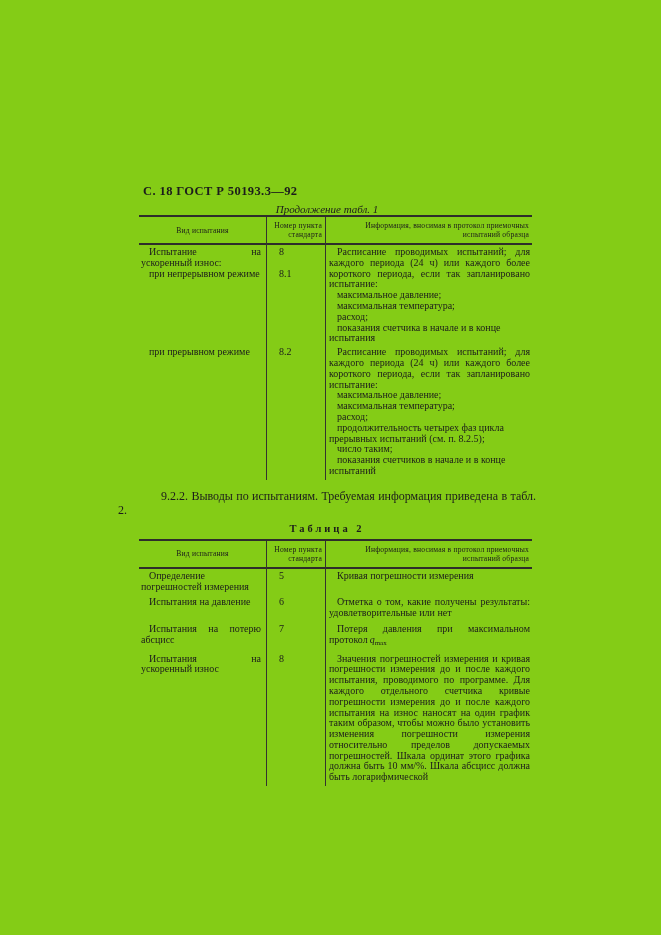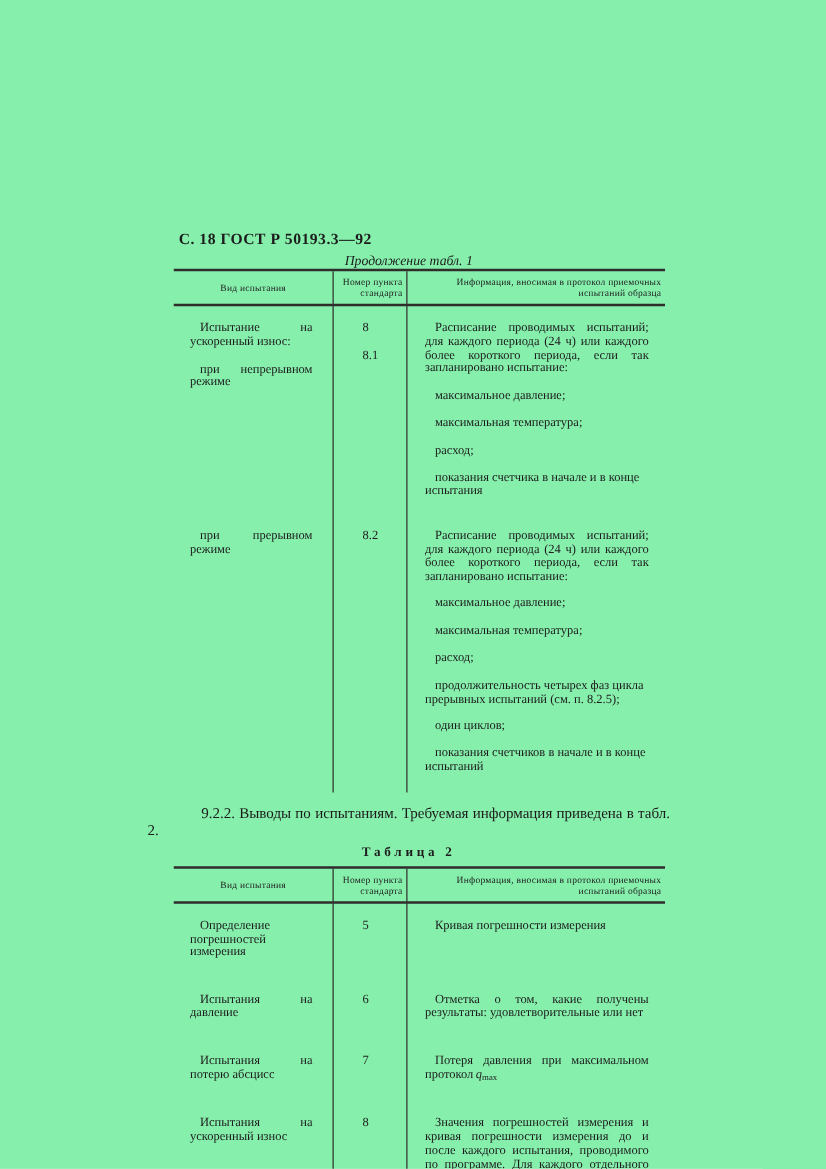--- a/index.html
+++ b/index.html
@@ -5,21 +5,21 @@
   html,body{margin:0;padding:0;}
   body{
     background:#e9e9e6;
     font-family:"Liberation Serif","DejaVu Serif",serif;
     -webkit-font-smoothing:antialiased;
   }
   .page{
     position:relative;
     width:661px;height:935px;
     margin:0 auto;
-    background:#86efac;
+    background:#84cc16;
     color:#1c1c1c;
     overflow:hidden;
     box-sizing:border-box;
   }
   .content{
     position:absolute;
     left:118px;top:184px;
     width:418px;
   }
   .doc-header{
@@ -77,21 +77,21 @@
   .trow{
     display:grid;
     grid-template-columns:127px 59px 207px;
   }
   .trow + .trow{margin-top:3px;}
   .t2 .trow + .trow{margin-top:5px;}
   .cell{box-sizing:border-box;}
   .c1{padding:0 5px 0 2px;}
   .c2{padding:0 0 0 13px;}
   .c3{padding:0 2px 0 4px;}
-  .cell p{margin:11px;}
+  .cell p{margin:0;}
   .kind{
     text-align:justify;
     text-indent:8px;
   }
   .clause{white-space:nowrap;}
   .clause.gap1{margin-top:10.8px;}
   .intro{
     text-align:justify;
     text-indent:8px;
   }
@@ -157,21 +157,21 @@
           </div>
           <div class="cell c2">
             <p class="clause">8.2</p>
           </div>
           <div class="cell c3">
             <p class="intro">Расписание проводимых испытаний; для каждого периода (24 ч) или каждого более короткого периода, если так запланировано испытание:</p>
             <p class="item">максимальное давление;</p>
             <p class="item">максимальная температура;</p>
             <p class="item">расход;</p>
             <p class="item">продолжительность четырех фаз цикла прерывных испытаний (см. п. 8.2.5);</p>
-            <p class="item">один циклов;</p>
+            <p class="item">число таким;</p>
             <p class="item">показания счетчиков в начале и в конце испытаний</p>
           </div>
         </div>
       </div>
     </div>
 
     <p class="body-para">9.2.2. Выводы по испытаниям. Требуемая информация приведена в табл. 2.</p>
 
     <div class="tbl-caption spaced">Таблица 2</div>
 

